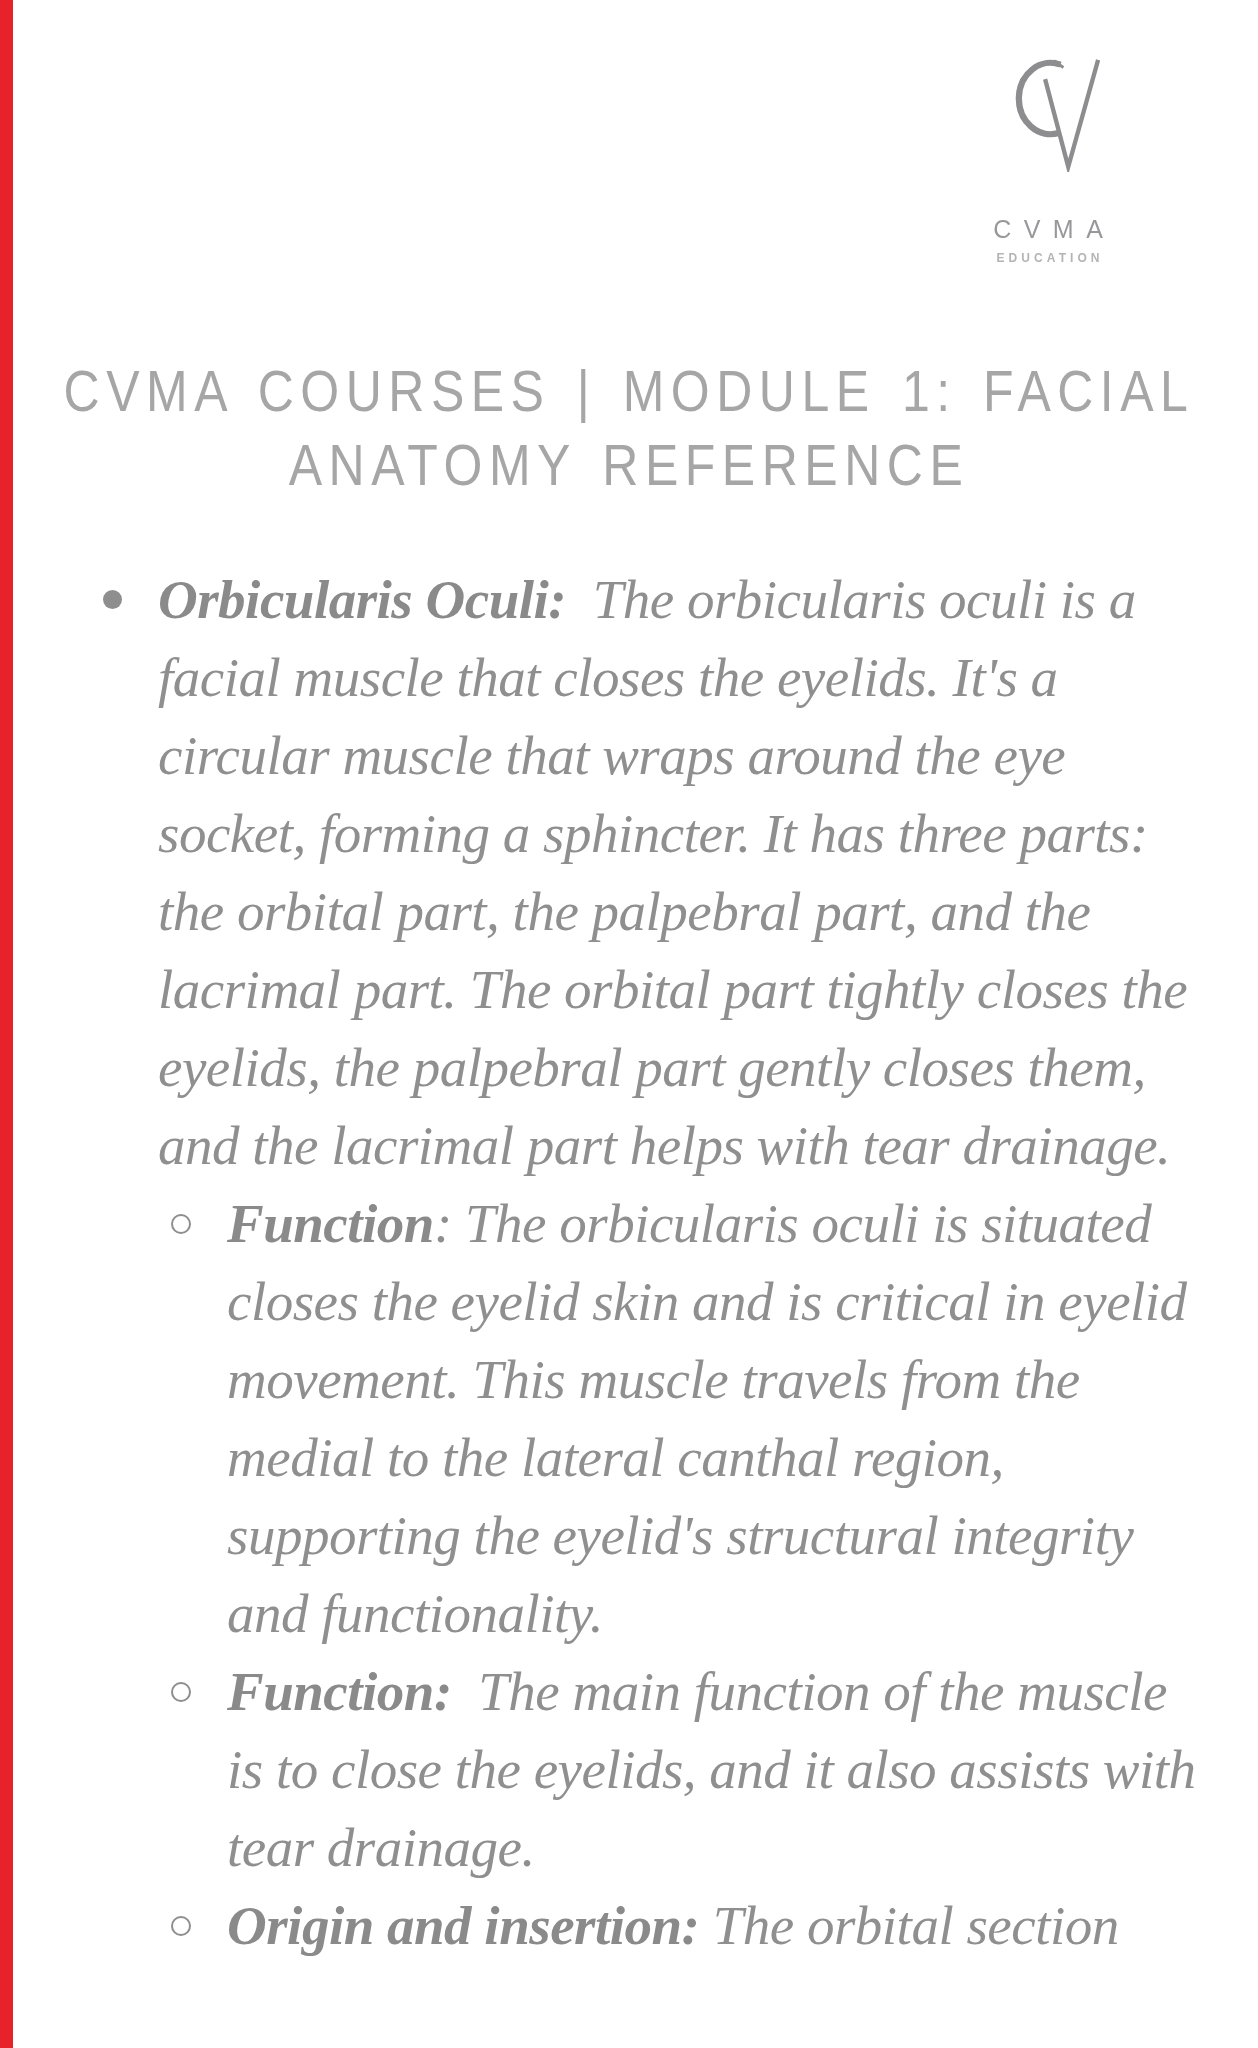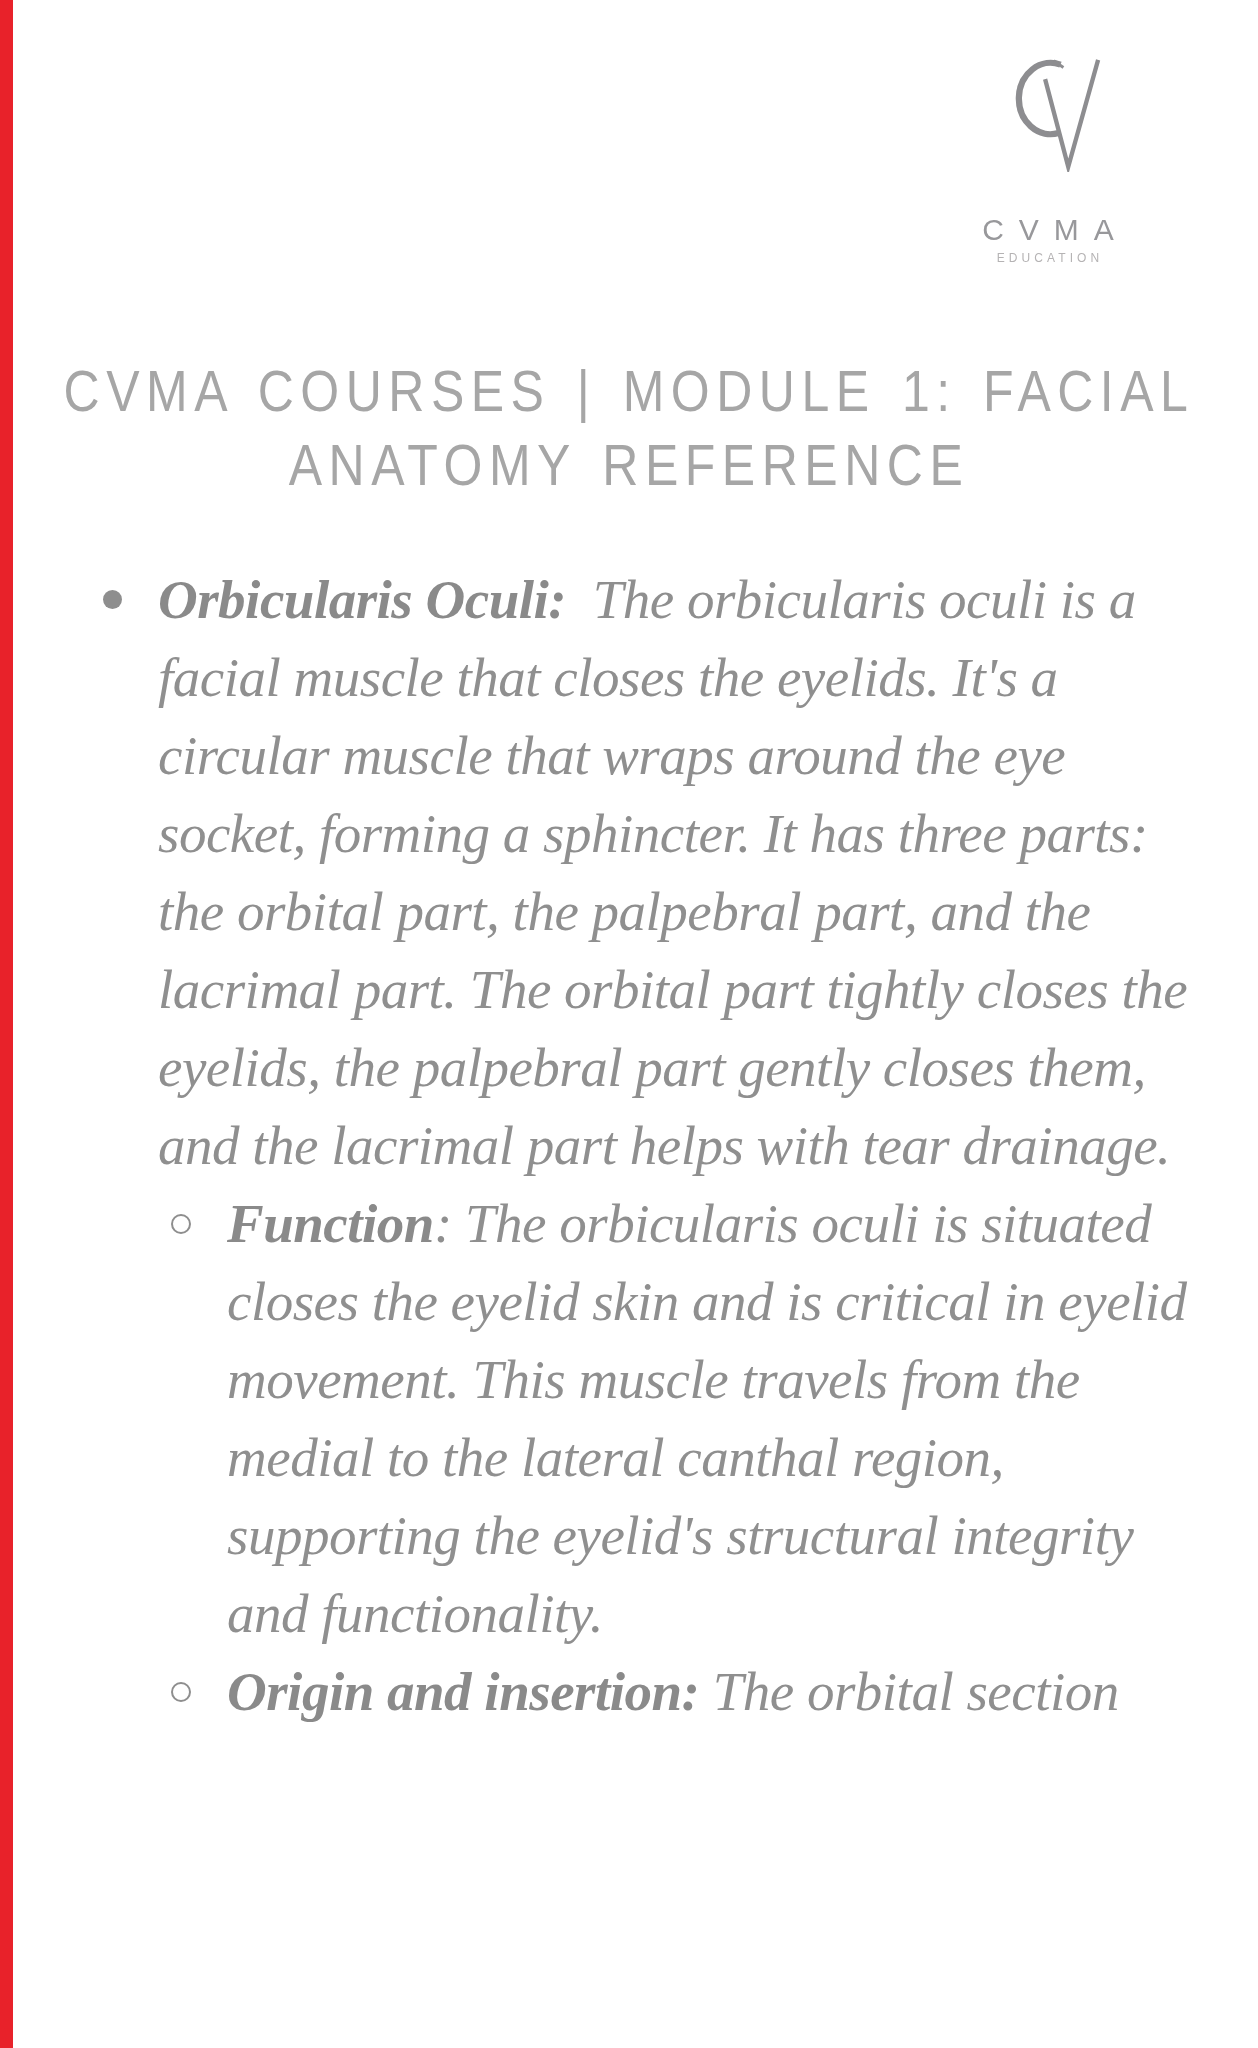--- a/index.html
+++ b/index.html
@@ -17,30 +17,31 @@
   }
   
   .logo {
     position: absolute; top: 44px; left: 958px; width: 180px;
     text-align: center;
   }
   .logo svg { display: block; margin: 0 auto; }
   .logo-name {
     margin-top: 46px;
     font-family: "Liberation Sans", sans-serif;
-    font-size: 30px; line-height: 23px;
+    font-size: 25px; line-height: 23px;
     letter-spacing: 0.5em; text-indent: 0.5em;
     color: #98989b;
   }
   .logo-tagline {
     margin-top: 11px;
     font-family: "Liberation Sans", sans-serif;
     font-size: 12px; line-height: 13px;
     letter-spacing: 0.34em; text-indent: 0.34em;
     color: #b5b3b4;
+    font-weight: bold;
   }
   
   .title {
     position: absolute; top: 364px; left: 0; right: 0;
     text-align: center;
     font-family: "Liberation Sans", sans-serif;
     font-weight: 400;
     font-size: 50px; line-height: 65px;
     letter-spacing: 0.13em;
     word-spacing: 0.12em;
@@ -104,19 +105,23 @@
   <div class="bullet l1">
     <span class="marker-dot"></span>
     <p><b>Orbicularis Oculi:</b><span>  The orbicularis oculi is a facial muscle that closes the eyelids. It's a circular muscle that wraps around the eye socket, forming a sphincter. It has three parts: the orbital part, the palpebral part, and the lacrimal part. The orbital part tightly closes the eyelids, the palpebral part gently closes them, and the lacrimal part helps with tear drainage.</span></p>
   </div>
 
   <div class="bullet l2">
     <span class="marker-circle"></span>
     <p><b>Function</b><span>: The orbicularis oculi is situated closes the eyelid skin and is critical in eyelid movement. This muscle travels from the medial to the lateral canthal region, supporting the eyelid's structural integrity and functionality.</span></p>
   </div>
 
+  <div class="bullet l2">
+    <span class="marker-circle"></span>
+    <p><b>Function:</b><span>  The main function of the muscle is to close the eyelids, and it also assists with tear drainage.</span></p>
+  </div>
 
   <div class="bullet l2">
     <span class="marker-circle"></span>
     <p><b>Origin and insertion:</b><span> The orbital section</span></p>
   </div>
 
 </div>
 
 </body></html>

